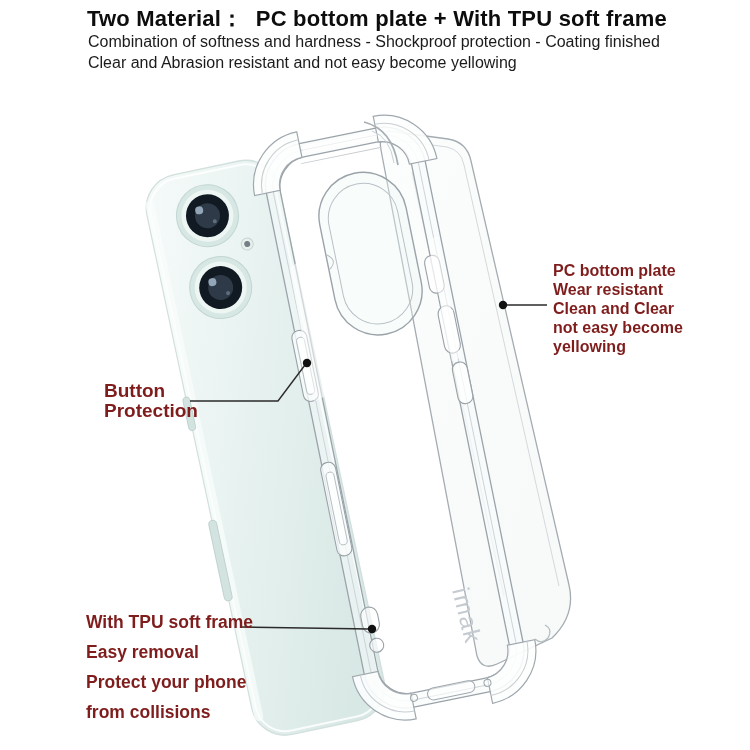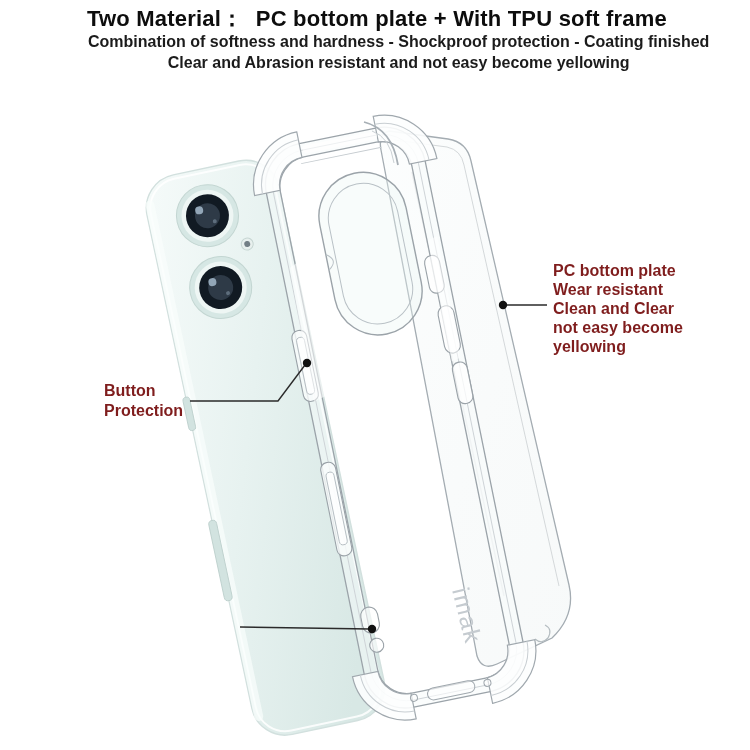--- a/index.html
+++ b/index.html
@@ -5,29 +5,29 @@
   html,body{margin:0;padding:0;background:#ffffff;}
   .canvas{
     position:relative;width:750px;height:750px;background:#ffffff;overflow:hidden;
     font-family:"Liberation Sans", sans-serif;color:#111;
   }
   .title{
     position:absolute;left:87px;top:4px;font-size:22px;font-weight:bold;
     color:#0d0d0d;white-space:pre;letter-spacing:0.2px;
   }
   .subtitle{
-    position:absolute;left:88px;top:31px;font-size:16px;font-weight:700;
-    color:#1b1b1b;line-height:21px;white-space:pre;text-align:center;
+    position:absolute;left:88px;top:31px;font-size:16px;font-weight:400;
+    color:#1b1b1b;line-height:21px;white-space:pre;
   }
   .scene{position:absolute;left:0;top:0;}
   .callout{
     position:absolute;font-weight:bold;color:#7f1d1d;white-space:pre-line;
   }
   .callout.pc-plate{left:553px;top:261px;font-size:16px;line-height:19px;}
-  .callout.button{left:104px;top:381px;font-size:16px;line-height:20px;}
+  .callout.button{left:104px;top:381px;font-size:19px;line-height:20px;}
   .callout.tpu{left:86px;top:607px;font-size:17.5px;line-height:30px;}
   .wm{font-family:"Liberation Sans", sans-serif;}
 </style>
 </head>
 <body>
 
 <div class="canvas">
 
   <div class="title">Two Material：  PC bottom plate + With TPU soft frame</div>
   <div class="subtitle"><span>Combination of softness and hardness - Shockproof protection - Coating finished</span>
@@ -162,14 +162,18 @@
     </g>
   </svg>
 
   <div class="callout pc-plate">PC bottom plate
 Wear resistant
 Clean and Clear
 not easy become
 yellowing</div>
   <div class="callout button">Button
 Protection</div>
+  <div class="callout tpu">With TPU soft frame
+Easy removal
+Protect your phone
+from collisions</div>
 
 </div>
 
 </body></html>

